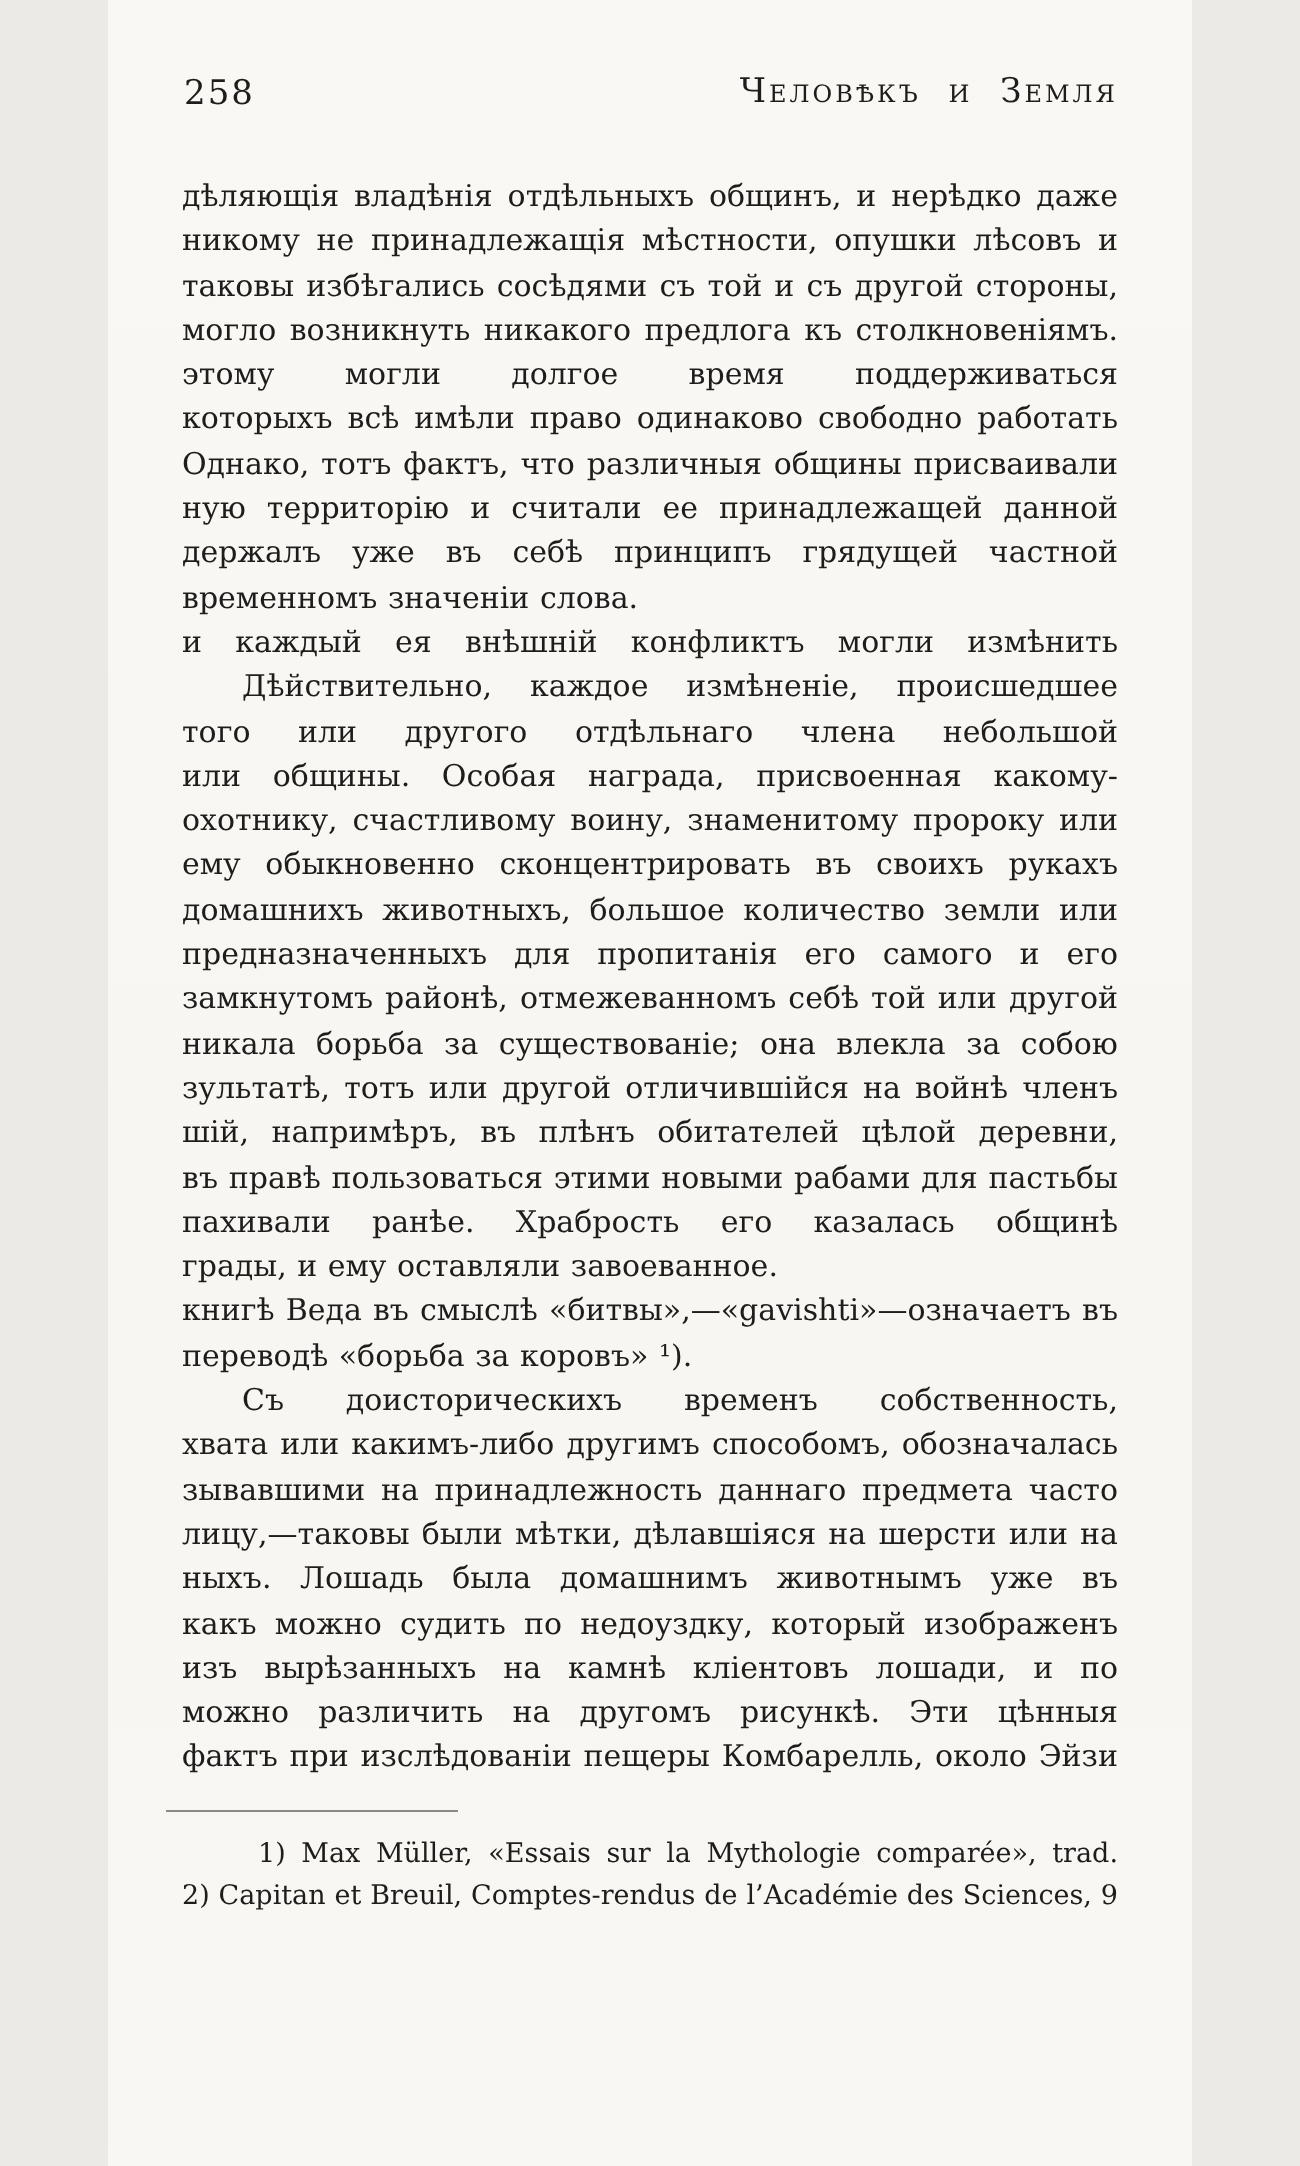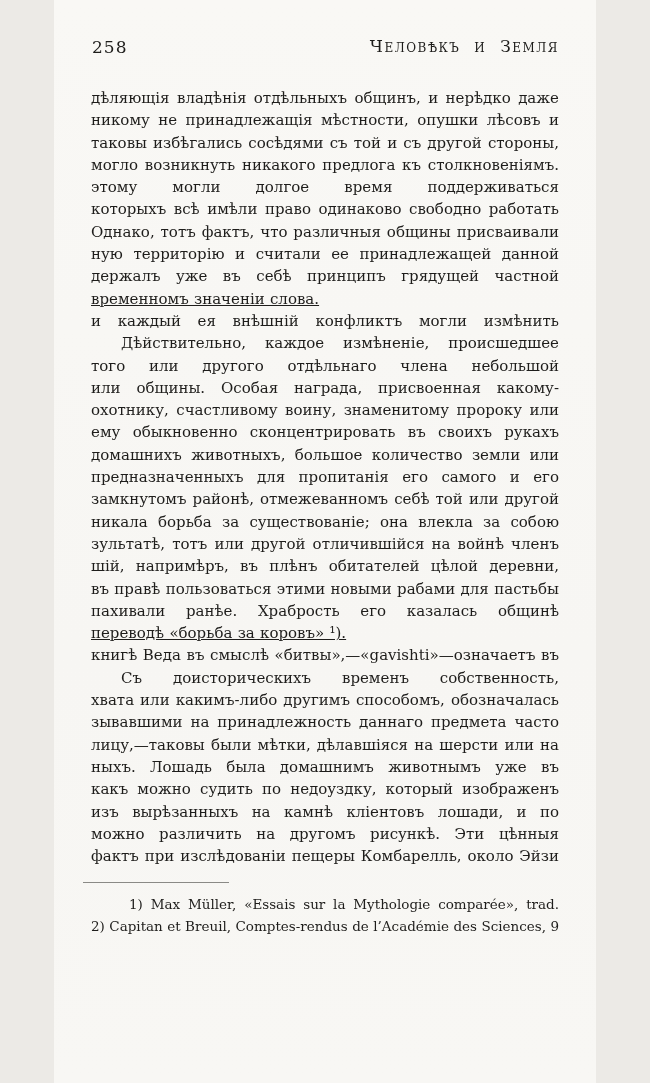--- a/index.html
+++ b/index.html
@@ -46,21 +46,20 @@
     overflow: hidden;
     text-align: justify;
     text-align-last: justify;
     word-spacing: 0.5px;
   }
   .body-text .line.first-indent {
     padding-left: 30px;
   }
   .body-text .line.short {
     text-align-last: left;
-    text-decoration: underline;
   }
   .footnote-rule {
     margin: 15px 0 11px -8px;
     width: 146px;
     height: 0;
     border-top: 1.5px solid #8a8a86;
   }
   .footnotes .fn-line {
     font-size: 13.5px;
     line-height: 21.5px;
@@ -100,22 +99,23 @@
       <div class="line">охотнику, счастливому воину, знаменитому пророку или врачу, позволяла,</div>
       <div class="line">ему обыкновенно сконцентрировать въ своихъ рукахъ большое количество</div>
       <div class="line">домашнихъ животныхъ, большое количество земли или ея продуктовъ,</div>
       <div class="line">предназначенныхъ для пропитанія его самого и его кліентовъ или ра-</div>
       <div class="line">замкнутомъ районѣ, отмежеванномъ себѣ той или другой общиной, воз-</div>
       <div class="line">никала борьба за существованіе; она влекла за собою войну, и, въ ре-</div>
       <div class="line">зультатѣ, тотъ или другой отличившійся на войнѣ членъ общины, взяв-</div>
       <div class="line">шій, напримѣръ, въ плѣнъ обитателей цѣлой деревни, могъ считать себя</div>
       <div class="line">въ правѣ пользоваться этими новыми рабами для пастьбы скота въ</div>
       <div class="line">пахивали ранѣе. Храбрость его казалась общинѣ достойной особой на-</div>
+      <div class="line short">грады, и ему оставляли завоеванное.</div>
+      <div class="line">книгѣ Веда въ смыслѣ «битвы»,—«gavishti»—означаетъ въ буквальномъ</div>
       <div class="line short">переводѣ «борьба за коровъ» ¹).</div>
-      <div class="line">книгѣ Веда въ смыслѣ «битвы»,—«gavishti»—означаетъ въ буквальномъ</div>
       <div class="line first-indent">Съ доисторическихъ временъ собственность, возникшая путемъ за-</div>
       <div class="line">хвата или какимъ-либо другимъ способомъ, обозначалась мѣтками, ука-</div>
       <div class="line">зывавшими на принадлежность даннаго предмета часто или другому</div>
       <div class="line">лицу,—таковы были мѣтки, дѣлавшіяся на шерсти или на кожѣ живот-</div>
       <div class="line">ныхъ. Лошадь была домашнимъ животнымъ уже въ магдаленскую эпоху,</div>
       <div class="line">какъ можно судить по недоуздку, который изображенъ на одномъ</div>
       <div class="line">изъ вырѣзанныхъ на камнѣ кліентовъ лошади, и по попонѣ, которую</div>
       <div class="line">можно различить на другомъ рисункѣ. Эти цѣнныя данныя были полу-</div>
       <div class="line">фактъ при изслѣдованіи пещеры Комбарелль, около Эйзи ²). Одно изъ</div>
     </div>

